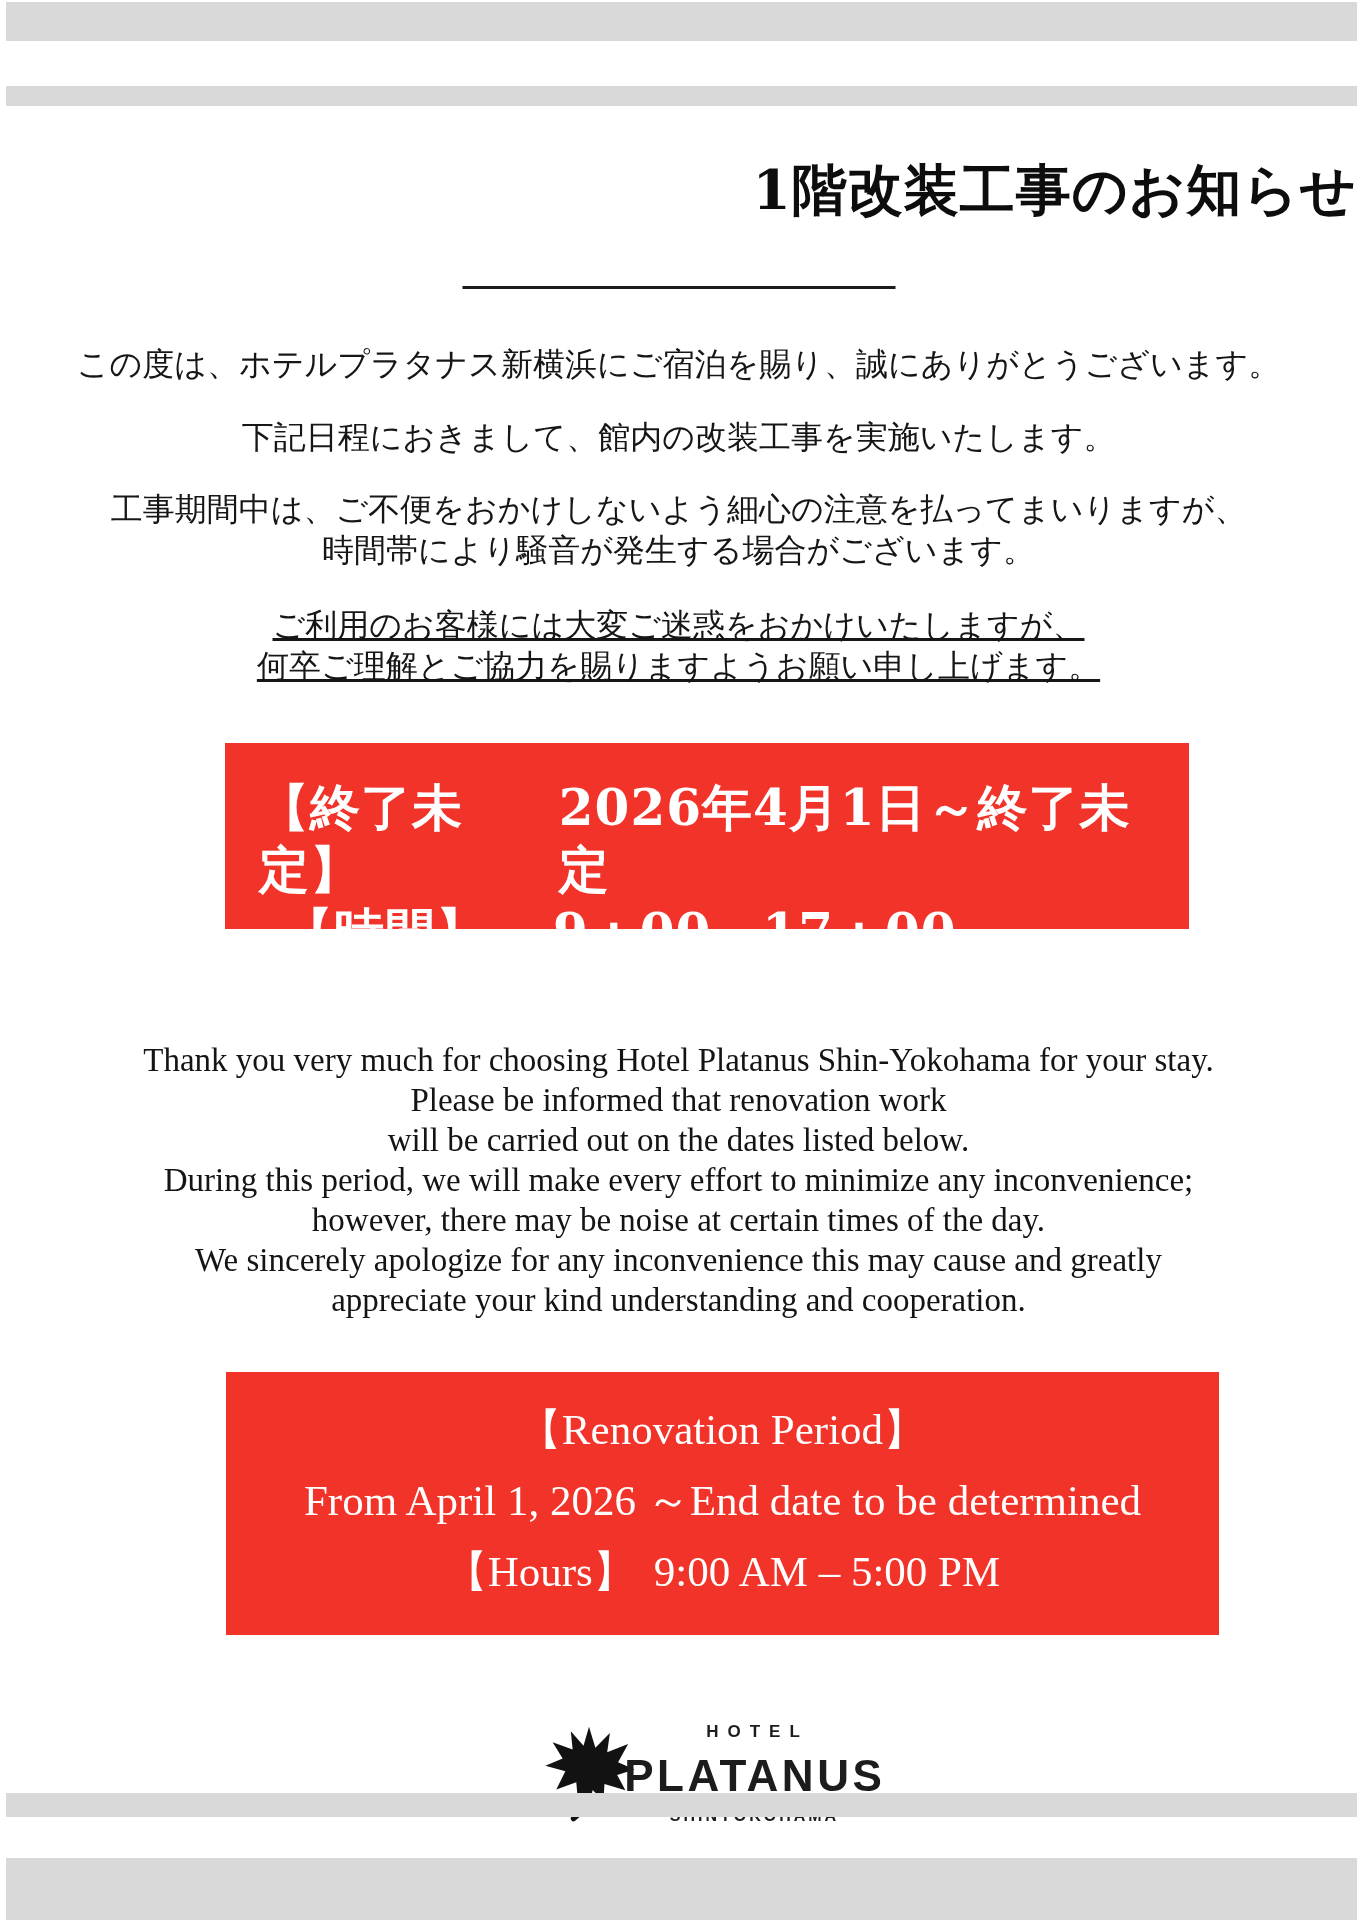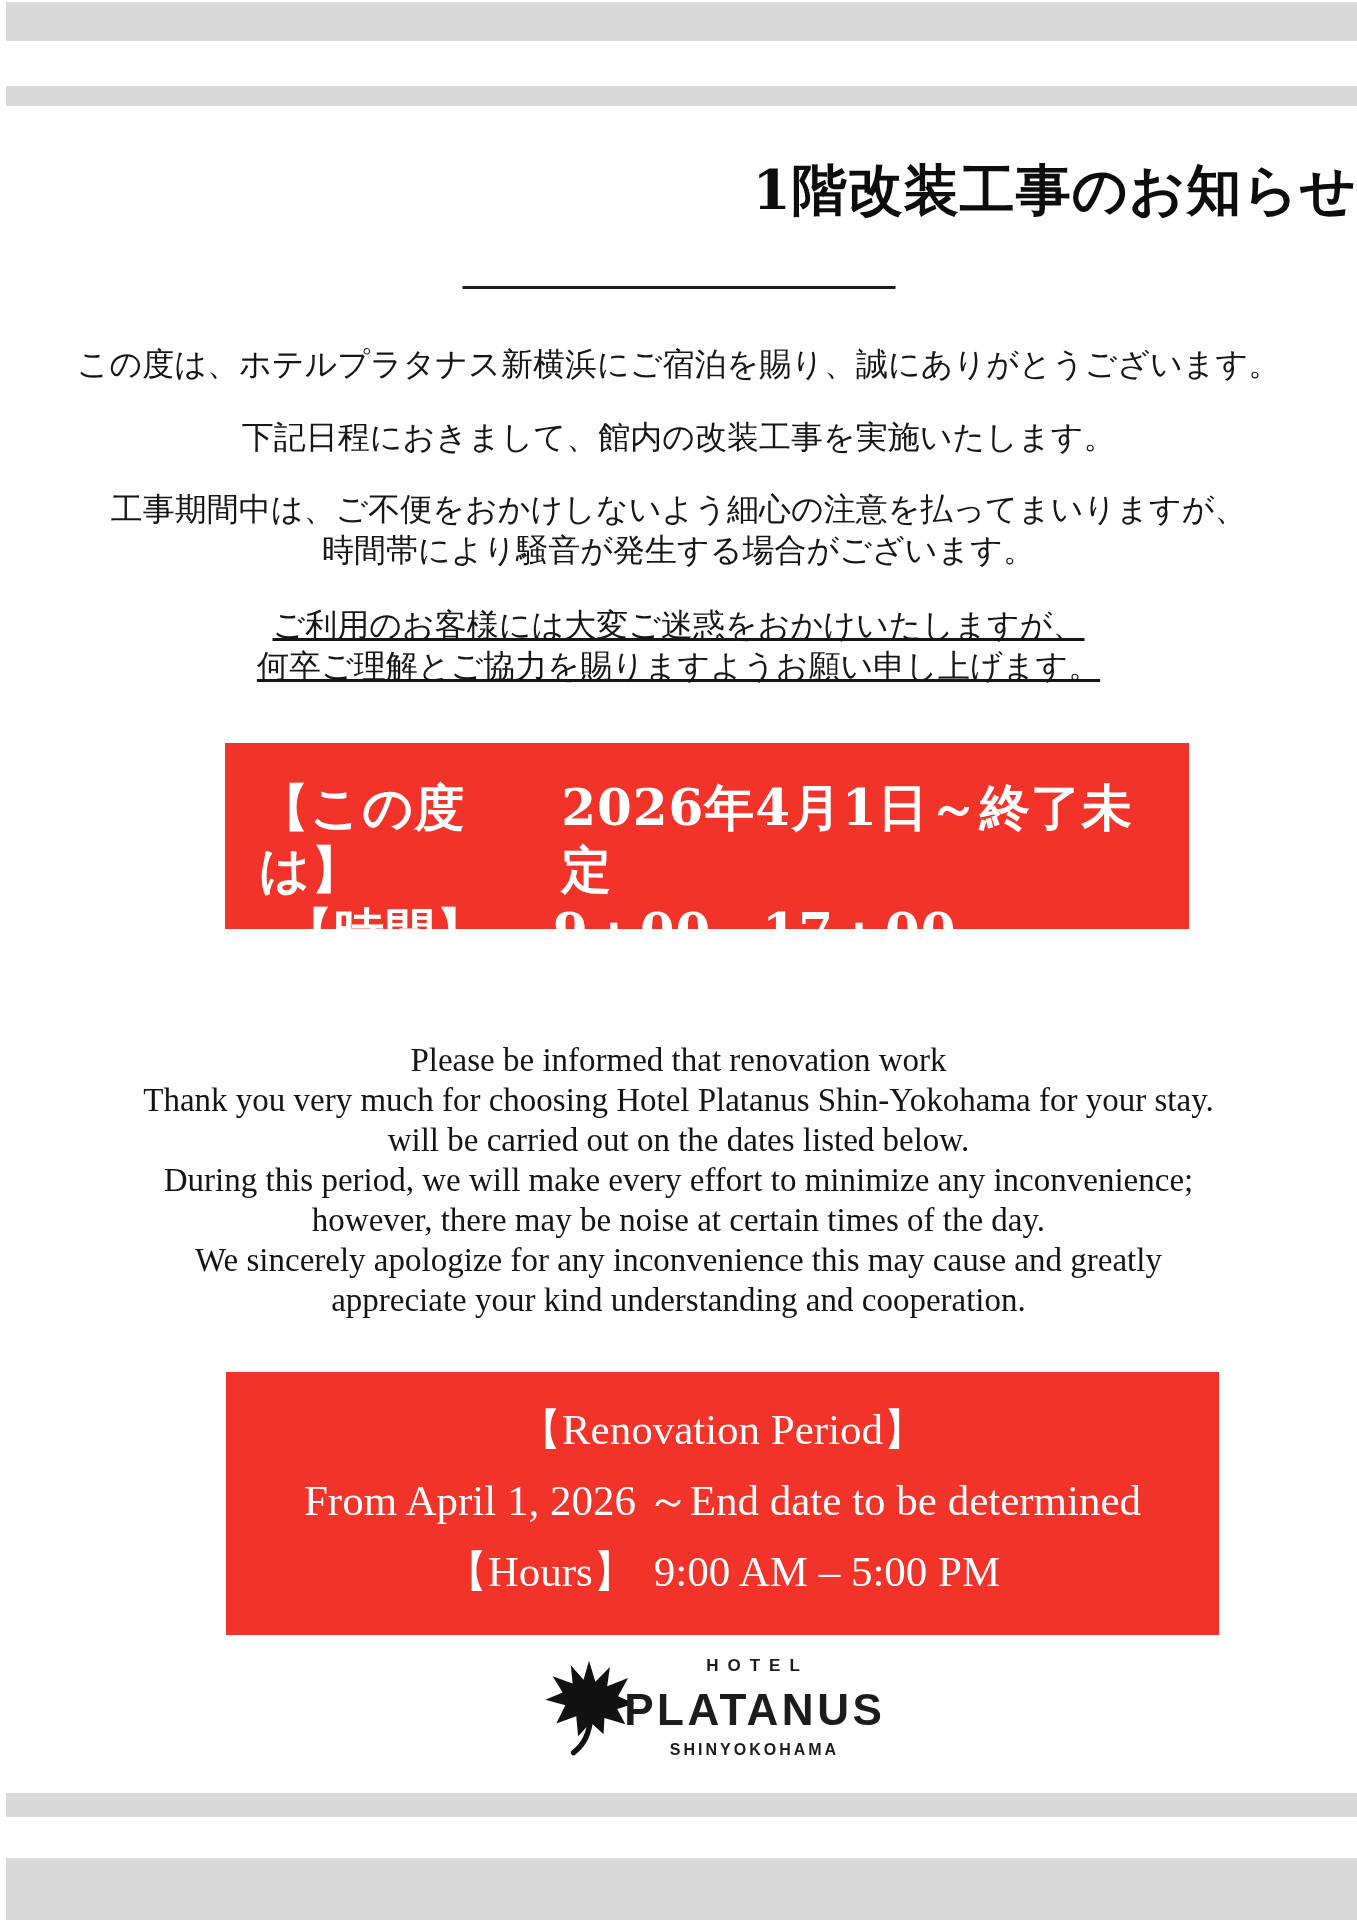--- a/index.html
+++ b/index.html
@@ -68,21 +68,21 @@
   .red-box-en{
     top:1372px;left:226px;width:993px;height:263px;
     padding-top:22px;
     text-align:center;
     font-family:"Liberation Serif","DejaVu Serif",serif;
     font-size:43px;line-height:71px;
   }
   .red-box-en .rb-row{display:flex;justify-content:center;gap:18px;}
 
   .logo{
-    position:absolute;top:1656px;left:540px;width:330px;
+    position:absolute;top:1722px;left:540px;width:330px;
     display:flex;align-items:center;text-align:right;
   }
   .logo-leaf{width:98px;height:100px;flex:0 0 auto;}
   .logo-text{
     margin-left:10px;
     display:flex;flex-direction:column;align-items:center;
     font-family:"Liberation Sans","DejaVu Sans",sans-serif;
     color:#1c1c1c;width:210px;
   }
   .logo-hotel{
@@ -115,33 +115,33 @@
     <div>工事期間中は、ご不便をおかけしないよう細心の注意を払ってまいりますが、</div>
     <div>時間帯により騒音が発生する場合がございます。</div>
   </div>
   <div class="jp-line jp-p4">
     <div>ご利用のお客様には大変ご迷惑をおかけいたしますが、</div>
     <div>何卒ご理解とご協力を賜りますようお願い申し上げます。</div>
   </div>
 
   <div class="red-box red-box-jp">
     <div class="rb-line">
-      <span>【この度は】</span>
+      <span>【終了未定】</span>
         <span>2026年4月1日～終了未定</span>
     </div>
     <div class="rb-line rb-line2">
       <span>【時間】</span>
         <span class="rb-gap"></span>
         <span>9：00～17：00</span>
     </div>
   </div>
 
   <div class="en-block">
+    <div class="en-line">Thank you very much for choosing Hotel Platanus Shin-Yokohama for your stay.</div>
     <div class="en-line">Please be informed that renovation work</div>
-    <div class="en-line">Thank you very much for choosing Hotel Platanus Shin-Yokohama for your stay.</div>
     <div class="en-line">will be carried out on the dates listed below.</div>
     <div class="en-line">During this period, we will make every effort to minimize any inconvenience;</div>
     <div class="en-line">however, there may be noise at certain times of the day.</div>
     <div class="en-line">We sincerely apologize for any inconvenience this may cause and greatly</div>
     <div class="en-line">appreciate your kind understanding and cooperation.</div>
   </div>
 
   <div class="red-box red-box-en">
     <div>【Renovation Period】</div>
     <div>From April 1, 2026 ～End date to be determined</div>

